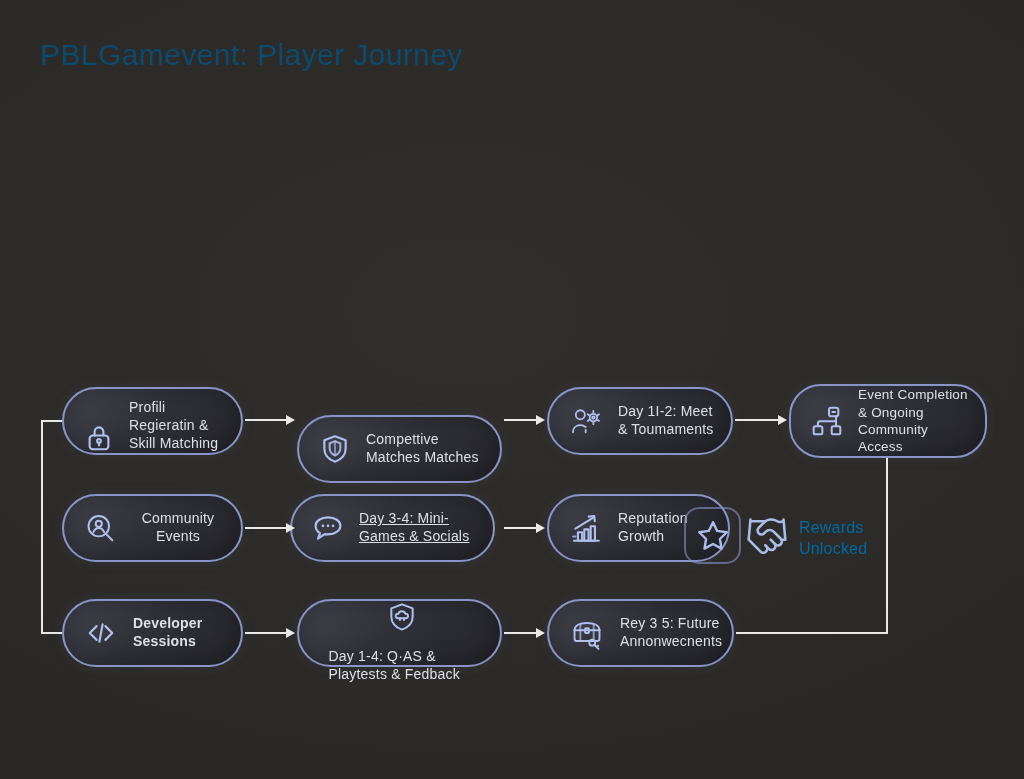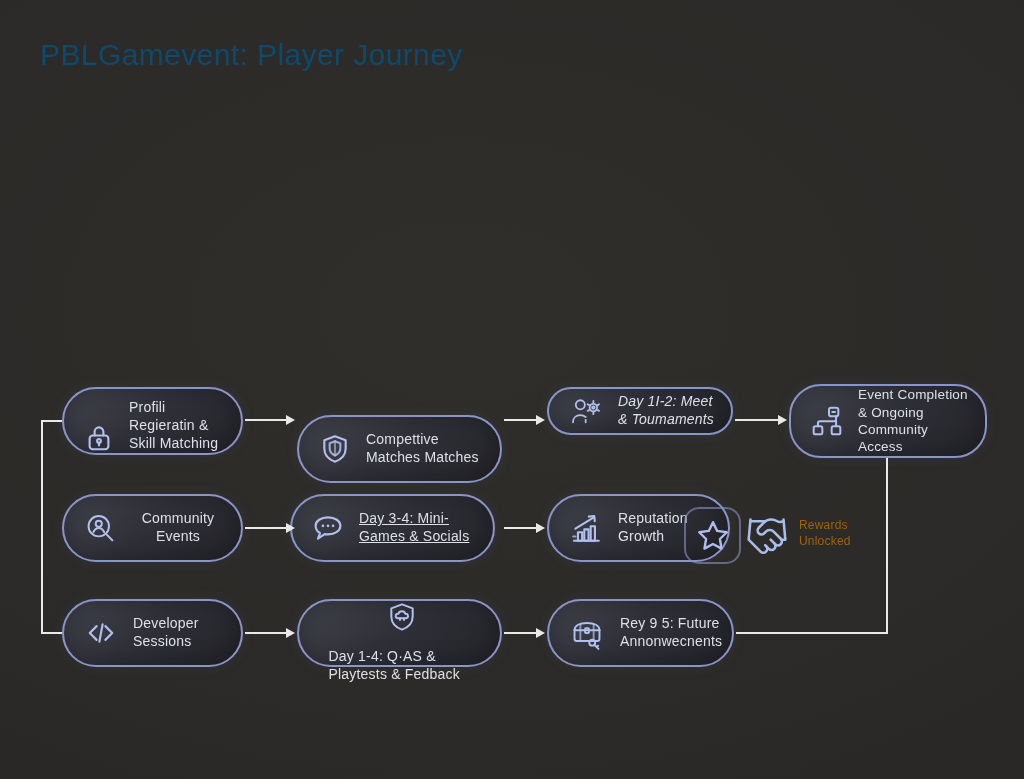--- a/index.html
+++ b/index.html
@@ -22,50 +22,50 @@
     color:#dde0e6;
   }
   .pill .icon{flex:0 0 auto;color:#b2c0ee;display:flex;align-items:center;}
   .pill .label{font-size:14px;line-height:1.28;letter-spacing:.2px;}
   .badge{
     position:absolute;display:flex;align-items:center;justify-content:center;
     border:2px solid rgba(136,146,198,.6);border-radius:15px;color:#aebdec;
     background:transparent;
   }
   .annot-icon{position:absolute;color:#a9bdea;}
-  .annot-label{position:absolute;font-size:12px;line-height:1.3;color:#a16207;letter-spacing:.2px;}
+  .annot-label{position:absolute;font-size:16px;line-height:1.3;color:#0369a1;letter-spacing:.2px;}
   .h-line,.v-line{position:absolute;background:#e9e9e9;}
   .h-line{height:2px;}
   .v-line{width:2px;}
   .arrow::after{
     content:"";position:absolute;right:-8px;top:-4px;width:0;height:0;
     border-left:9px solid #e9e9e9;border-top:5px solid transparent;border-bottom:5px solid transparent;
   }
   
   #n-profile   {left:62px;  top:387px; width:181px; height:68px;align-items:flex-end;}
   #n-matches   {left:297px; top:387px; width:205px; height:68px;margin-top:28px;}
-  #n-meet      {left:547px; top:387px; width:186px; height:48px;font-style:italic;}
+  #n-meet      {left:547px; top:387px; width:186px; height:68px;}
   #n-completion{left:789px; top:384px; width:198px; height:74px; border-radius:32px;}
   #n-community {left:62px;  top:494px; width:181px; height:68px;text-align:center;}
   #n-minigames {left:290px; top:494px; width:205px; height:68px;text-decoration:underline;}
   #n-reputation{left:547px; top:494px; width:183px; height:68px;}
   #n-developer {left:62px;  top:599px; width:181px; height:68px;}
   #n-qas       {left:297px; top:599px; width:205px; height:68px;flex-direction:column;}
   #n-future    {left:547px; top:599px; width:187px; height:68px;}
   #star-badge  {left:684px; top:507px; width:53px;  height:53px;}
   #handshake   {left:745px; top:514px;}
   #rewards-label{left:799px; top:518px; width:80px;}
   
   #n-profile .label{width:122px;}
   #n-matches .label{width:136px;}
   #n-meet .label{width:112px;}
   #n-completion .label{width:126px;font-size:13.5px;}
   #n-minigames .label{width:142px;}
   #n-reputation .label{width:86px;}
-  #n-developer .label{width:86px;}
+  #n-developer .label{width:86px;font-weight:bold;}
   #n-qas .label{width:146px;}
   #n-future .label{width:112px;}
   
   #a-r1-1{left:245px;top:419px;width:42px;}
   #a-r1-2{left:504px;top:419px;width:33px;}
   #a-r1-3{left:735px;top:419px;width:44px;}
   #a-r2-1{left:245px;top:527px;width:42px;}
   #a-r2-2{left:504px;top:527px;width:33px;}
   #a-r3-1{left:245px;top:632px;width:42px;}
   #a-r3-2{left:504px;top:632px;width:33px;}
@@ -217,21 +217,21 @@
     <svg viewBox="0 0 26 26" width="36" height="36" fill="none" stroke="currentColor" stroke-width="1.4" stroke-linecap="round" stroke-linejoin="round">
       <path d="M4 11c0-3.4 3.8-5.2 9-5.2s9 1.8 9 5.2"></path>
       <path d="M4 11v6.2c0 .9.7 1.6 1.6 1.6h14.8c.9 0 1.6-.7 1.6-1.6V11"></path>
       <path d="M4 11h18"></path>
       <path d="M8.2 6.4v12.4M17.8 6.4v12.4" opacity=".7"></path>
       <rect x="11.6" y="9.6" width="2.8" height="3.4" rx=".6"></rect>
       <circle cx="16.8" cy="20" r="2.1"></circle>
       <path d="M18.3 21.5 21.3 24.5M20 23.2l1-1"></path>
     </svg>
   </span>
-  <span class="label">Rey 9 5: Future Annonwecnents</span>
+  <span class="label">Rey 3 5: Future Annonwecnents</span>
 </div>
 
 <div class="h-line arrow" id="a-r1-1"></div>
 <div class="h-line arrow" id="a-r1-2"></div>
 <div class="h-line arrow" id="a-r1-3"></div>
 <div class="h-line arrow" id="a-r2-1"></div>
 <div class="h-line arrow" id="a-r2-2"></div>
 <div class="h-line arrow" id="a-r3-1"></div>
 <div class="h-line arrow" id="a-r3-2"></div>
 <div class="v-line" id="bracket-v"></div>

